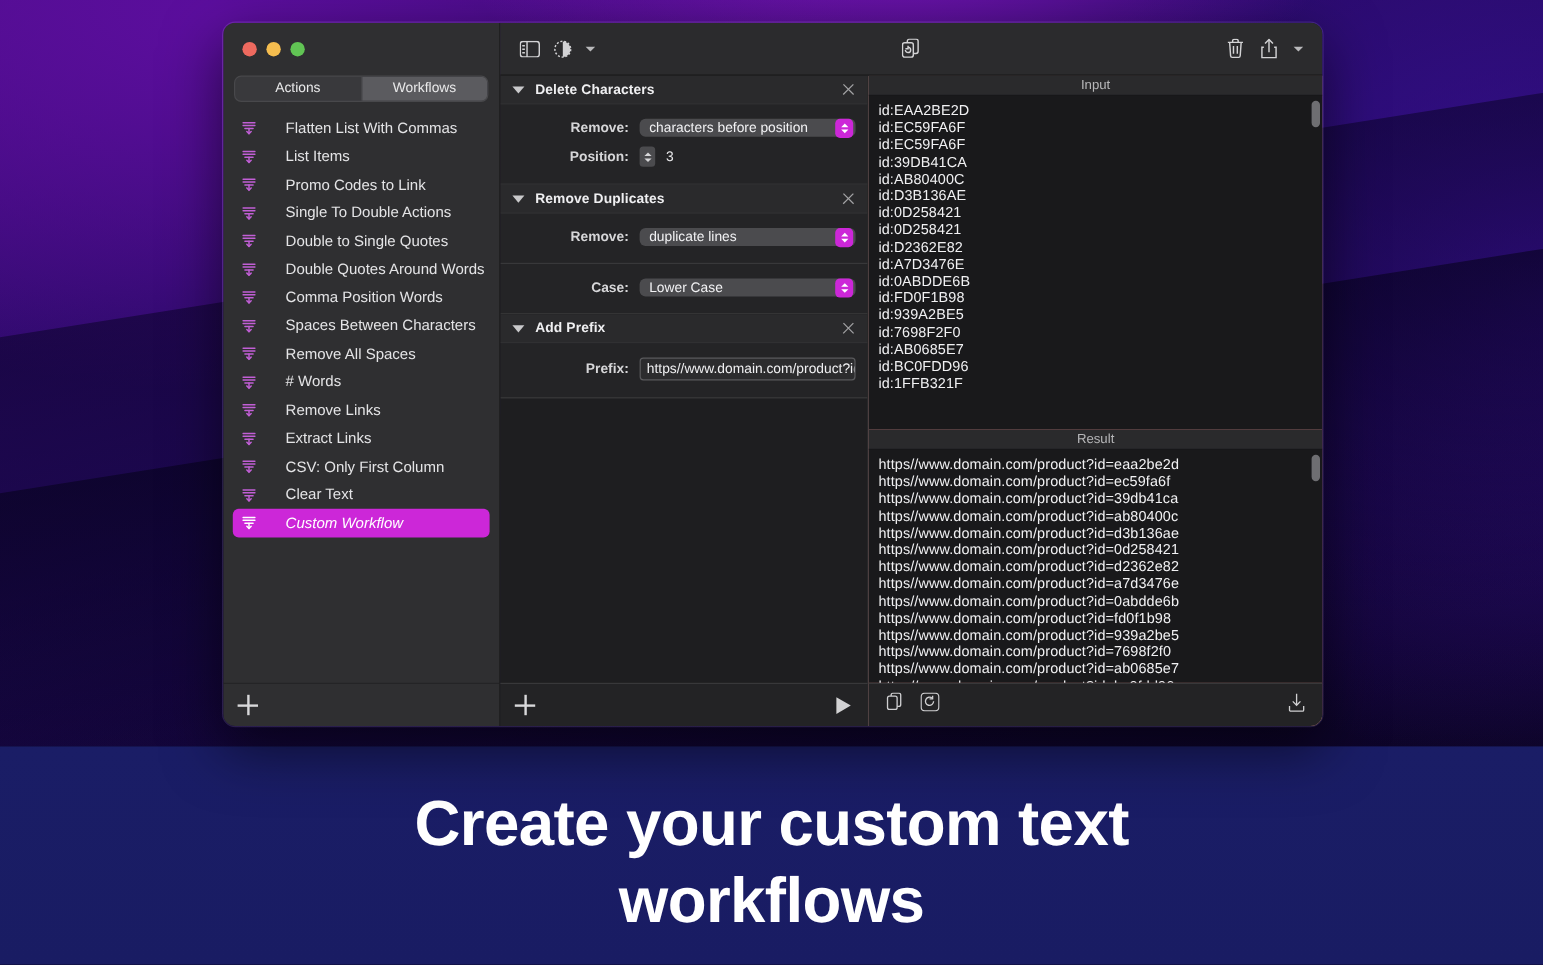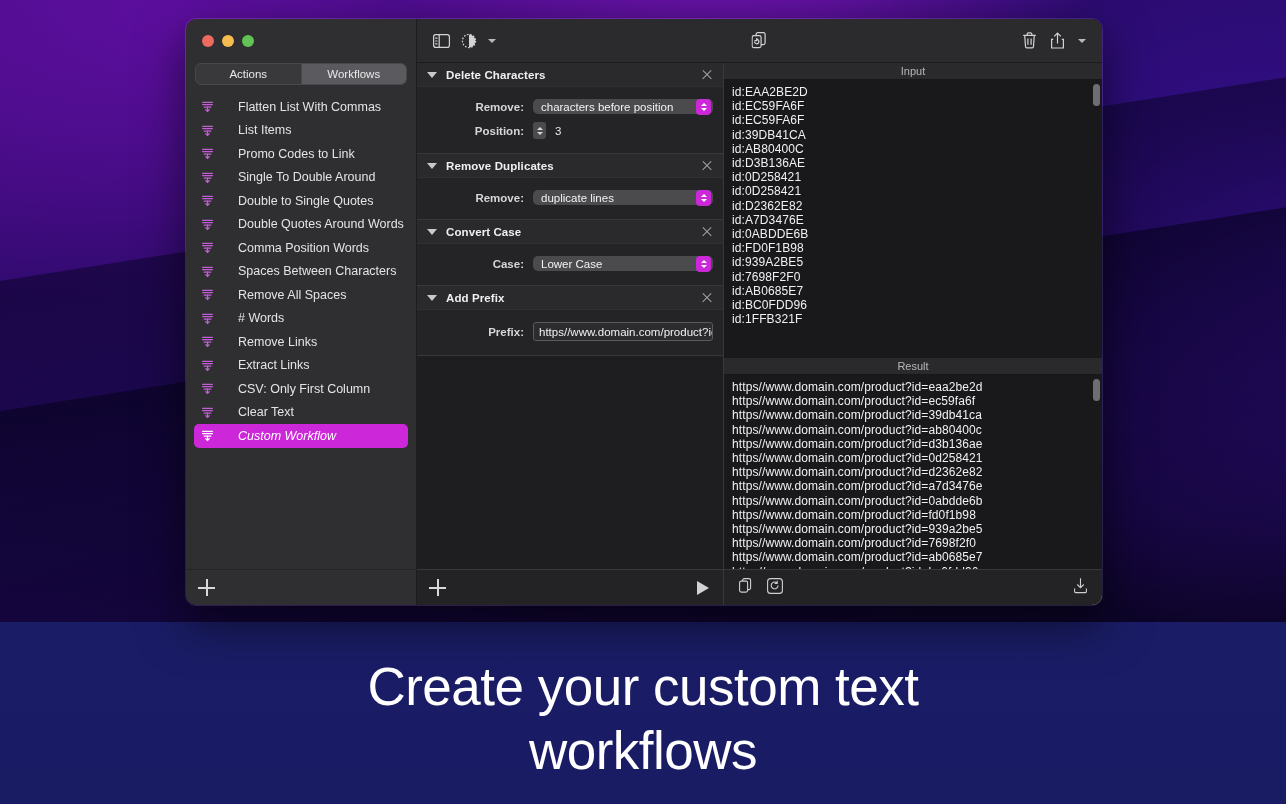--- a/index.html
+++ b/index.html
@@ -40,21 +40,21 @@
     position: absolute; left: 0; top: 622px; width: 1286px; height: 182px;
     background: #1b1f6b;
     background: linear-gradient(180deg, #1a1d66 0%, #191c63 100%);
   }
   #caption {
     position: absolute; left: 0; top: 655px; width: 1286px;
     text-align: center;
     color: #ffffff;
     font-size: 53px;
     line-height: 64px;
-    font-weight: 400;
+    font-weight: 700;
     letter-spacing: -0.5px;
     white-space: pre-line;
   }
 
   
   #window {
     position: absolute;
     left: 185px; top: 18px;
     width: 918px; height: 588px;
     border-radius: 11px;
@@ -403,21 +403,21 @@
           <div class="wf-item">
             <span style="display: flex;">
               <svg class="wf-icon" viewBox="0 0 13 13" fill="none" stroke="#c25fd6" stroke-width="1.25" stroke-linecap="round">
                 <path d="M1.6 2.3h9.8"></path>
                 <path d="M1.6 4.6h9.8"></path>
                 <path d="M3.1 7.1h6.8"></path>
                 <path d="M6.5 7.1v4.1"></path>
                 <path d="M4.7 9.6L6.5 11.4L8.3 9.6"></path>
               </svg>
             </span>
-            <span>Single To Double Around</span>
+            <span>Single To Double Actions</span>
           </div>
           <div class="wf-item">
             <span style="display: flex;">
               <svg class="wf-icon" viewBox="0 0 13 13" fill="none" stroke="#c25fd6" stroke-width="1.25" stroke-linecap="round">
                 <path d="M1.6 2.3h9.8"></path>
                 <path d="M1.6 4.6h9.8"></path>
                 <path d="M3.1 7.1h6.8"></path>
                 <path d="M6.5 7.1v4.1"></path>
                 <path d="M4.7 9.6L6.5 11.4L8.3 9.6"></path>
               </svg>
@@ -648,25 +648,20 @@
                       <span class="pp-text">duplicate lines</span>
                       <span class="pp-arrows">
                         <span class="up"></span>
                         <span class="dn"></span>
                       </span>
                     </div>
                   </div>
                 </div>
               </div>
               <div class="card">
-                <div class="card-head">
-                  <span class="disclose"></span>
-                  <span class="card-title">Convert Case</span>
-                  <span class="card-close"></span>
-                </div>
                 <div class="card-body">
                   <div class="row">
                     <span class="row-label">Case:</span>
                     <div class="popup" style="flex:1">
                       <span class="pp-text">Lower Case</span>
                       <span class="pp-arrows">
                         <span class="up"></span>
                         <span class="dn"></span>
                       </span>
                     </div>

